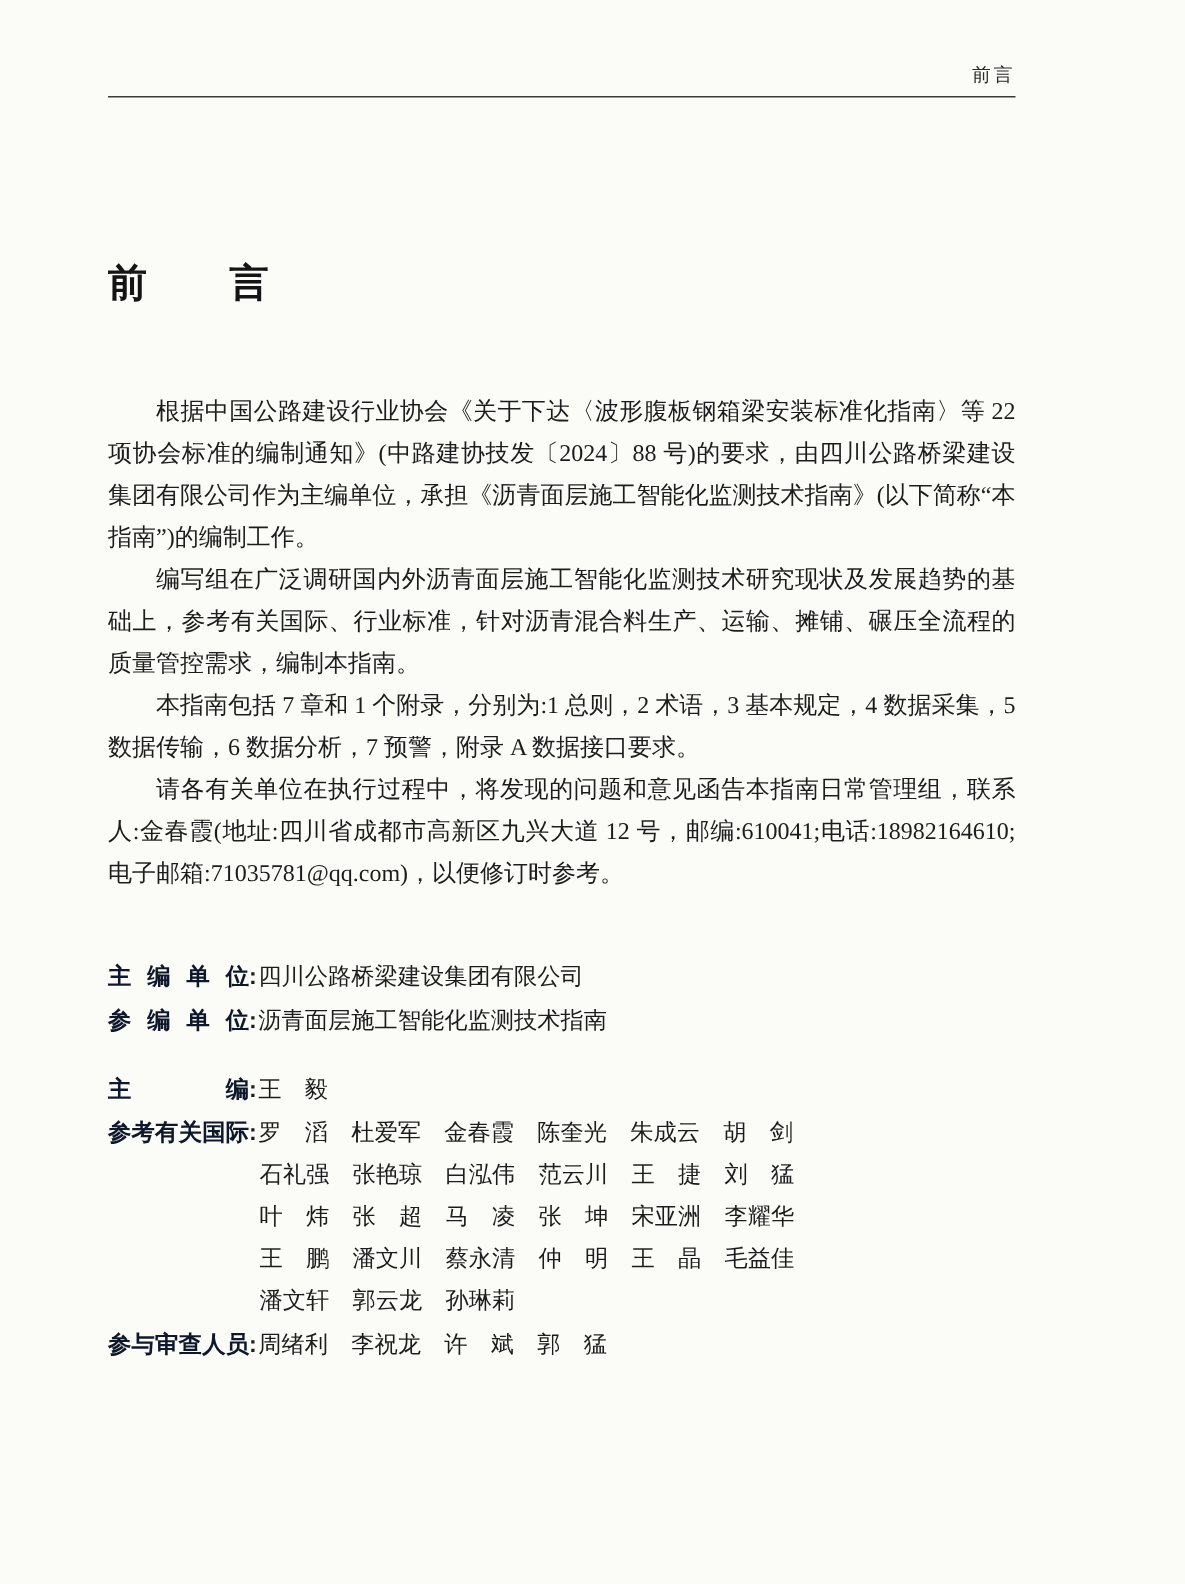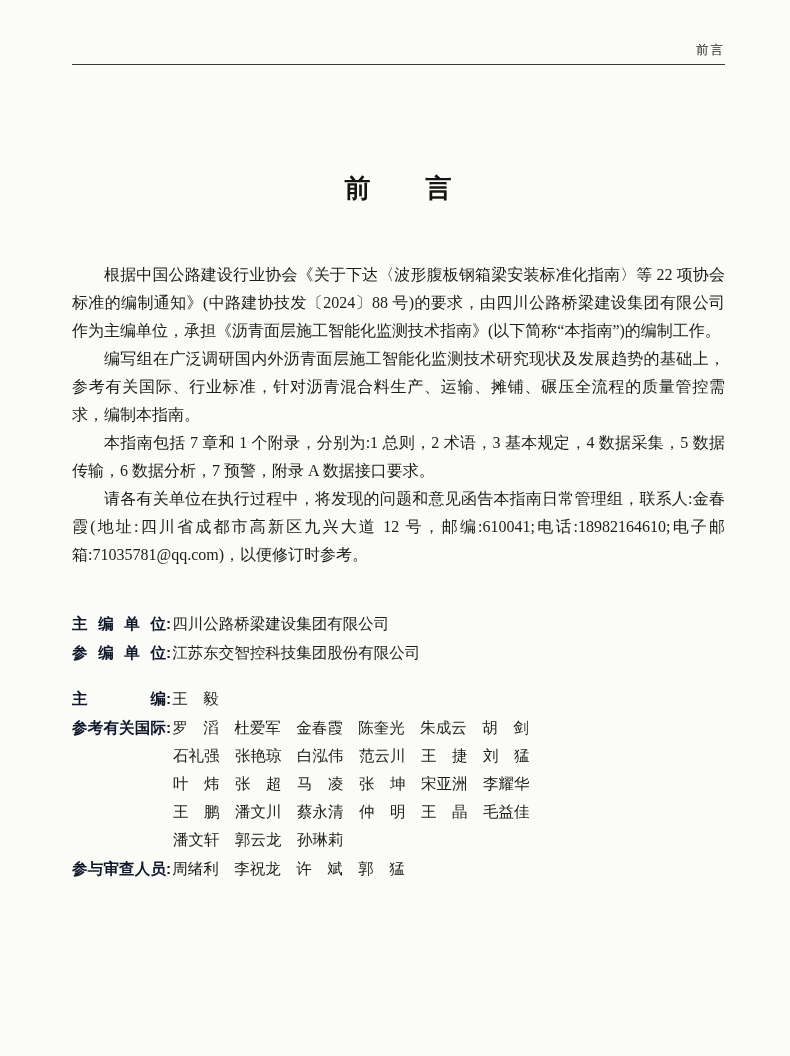--- a/index.html
+++ b/index.html
@@ -8,35 +8,34 @@
     width: 790px;
     height: 1056px;
     background: #fbfbf8;
     color: #1c1c1c;
     font-family: "Liberation Serif", "DejaVu Serif", serif;
     overflow: hidden;
   }
   .page {
     width: 790px;
     height: 756px;
-    padding: 42px 65px 0 72px;
+    padding: 42px 113px 0 72px;
     position: relative;
   }
   .running-head {
     text-align: right;
     font-size: 12.5px;
     letter-spacing: 2px;
     color: #2a2a2a;
   }
   .head-rule {
     border-bottom: 1.5px solid #3a3a3a;
     margin-top: 5px;
   }
   .title {
-    text-align: center;
     font-size: 26px;
     font-weight: bold;
     margin-top: 106px;
     letter-spacing: 1px;
     color: #141414;
   }
   .body-text {
     margin-top: 55px;
     font-size: 16px;
     line-height: 28px;
@@ -92,21 +91,21 @@
     <p>请各有关单位在执行过程中，将发现的问题和意见函告本指南日常管理组，联系人:金春霞(地址:四川省成都市高新区九兴大道 12 号，邮编:610041;电话:18982164610;电子邮箱:71035781@qq.com)，以便修订时参考。</p>
   </section>
 
   <section class="credits">
 
     <div class="credit-row">
       <span class="credit-label">主编单位</span><span class="credit-colon">:</span><span class="credit-value">四川公路桥梁建设集团有限公司</span>
     </div>
 
     <div class="credit-row">
-      <span class="credit-label">参编单位</span><span class="credit-colon">:</span><span class="credit-value">江苏东交智控科技集团股份有限公司</span>
+      <span class="credit-label">参编单位</span><span class="credit-colon">:</span><span class="credit-value">沥青面层施工智能化监测技术指南</span>
     </div>
 
     <div class="credit-row gap-md">
       <span class="credit-label">主编</span><span class="credit-colon">:</span><span class="credit-value names">王　毅</span>
     </div>
 
     <div class="credit-row">
       <span class="credit-label">参考有关国际</span><span class="credit-colon">:</span><span class="credit-value names">罗　滔　杜爱军　金春霞　陈奎光　朱成云　胡　剑</span>
     </div>
     <div class="credit-cont names">石礼强　张艳琼　白泓伟　范云川　王　捷　刘　猛</div>

